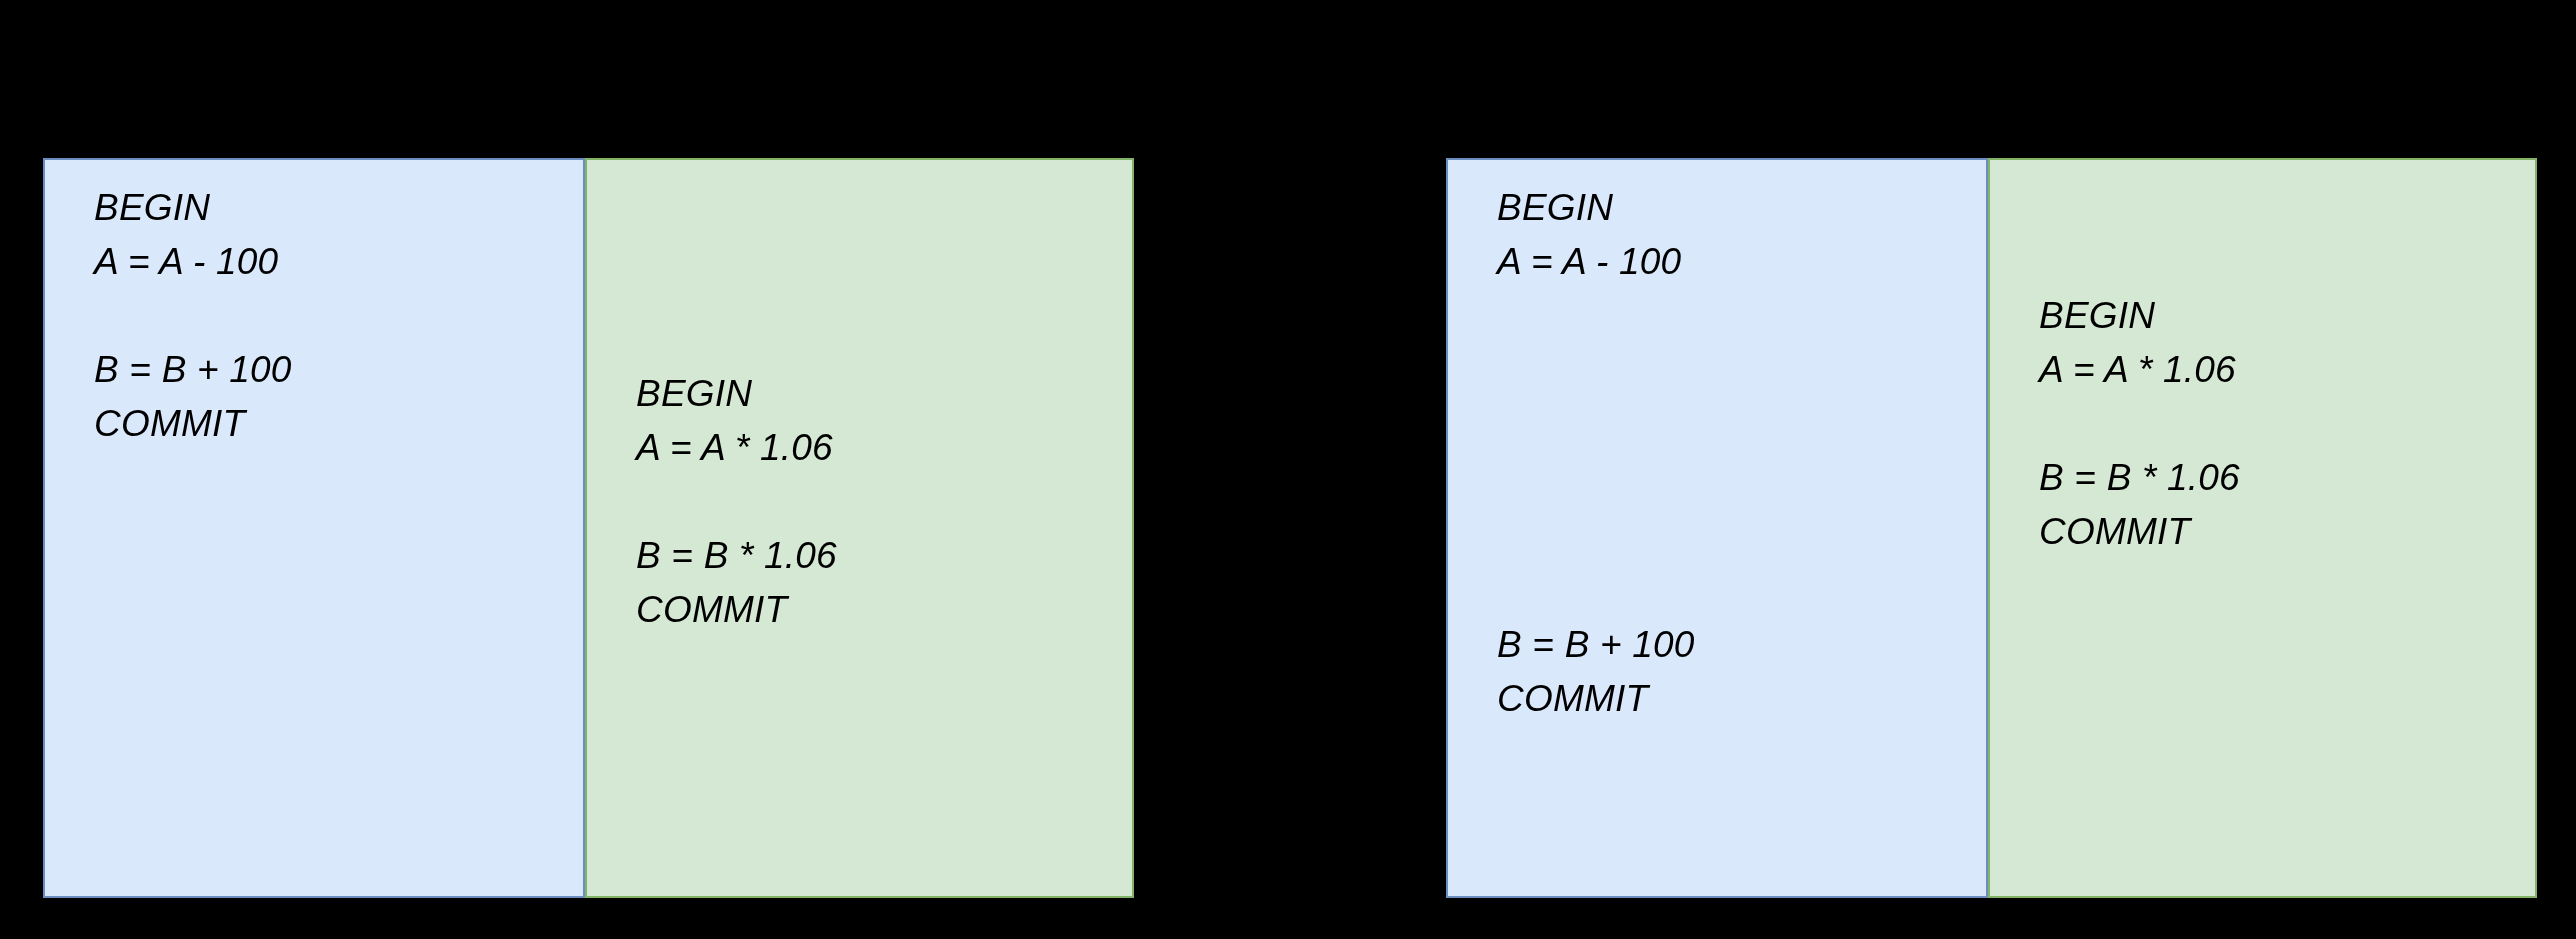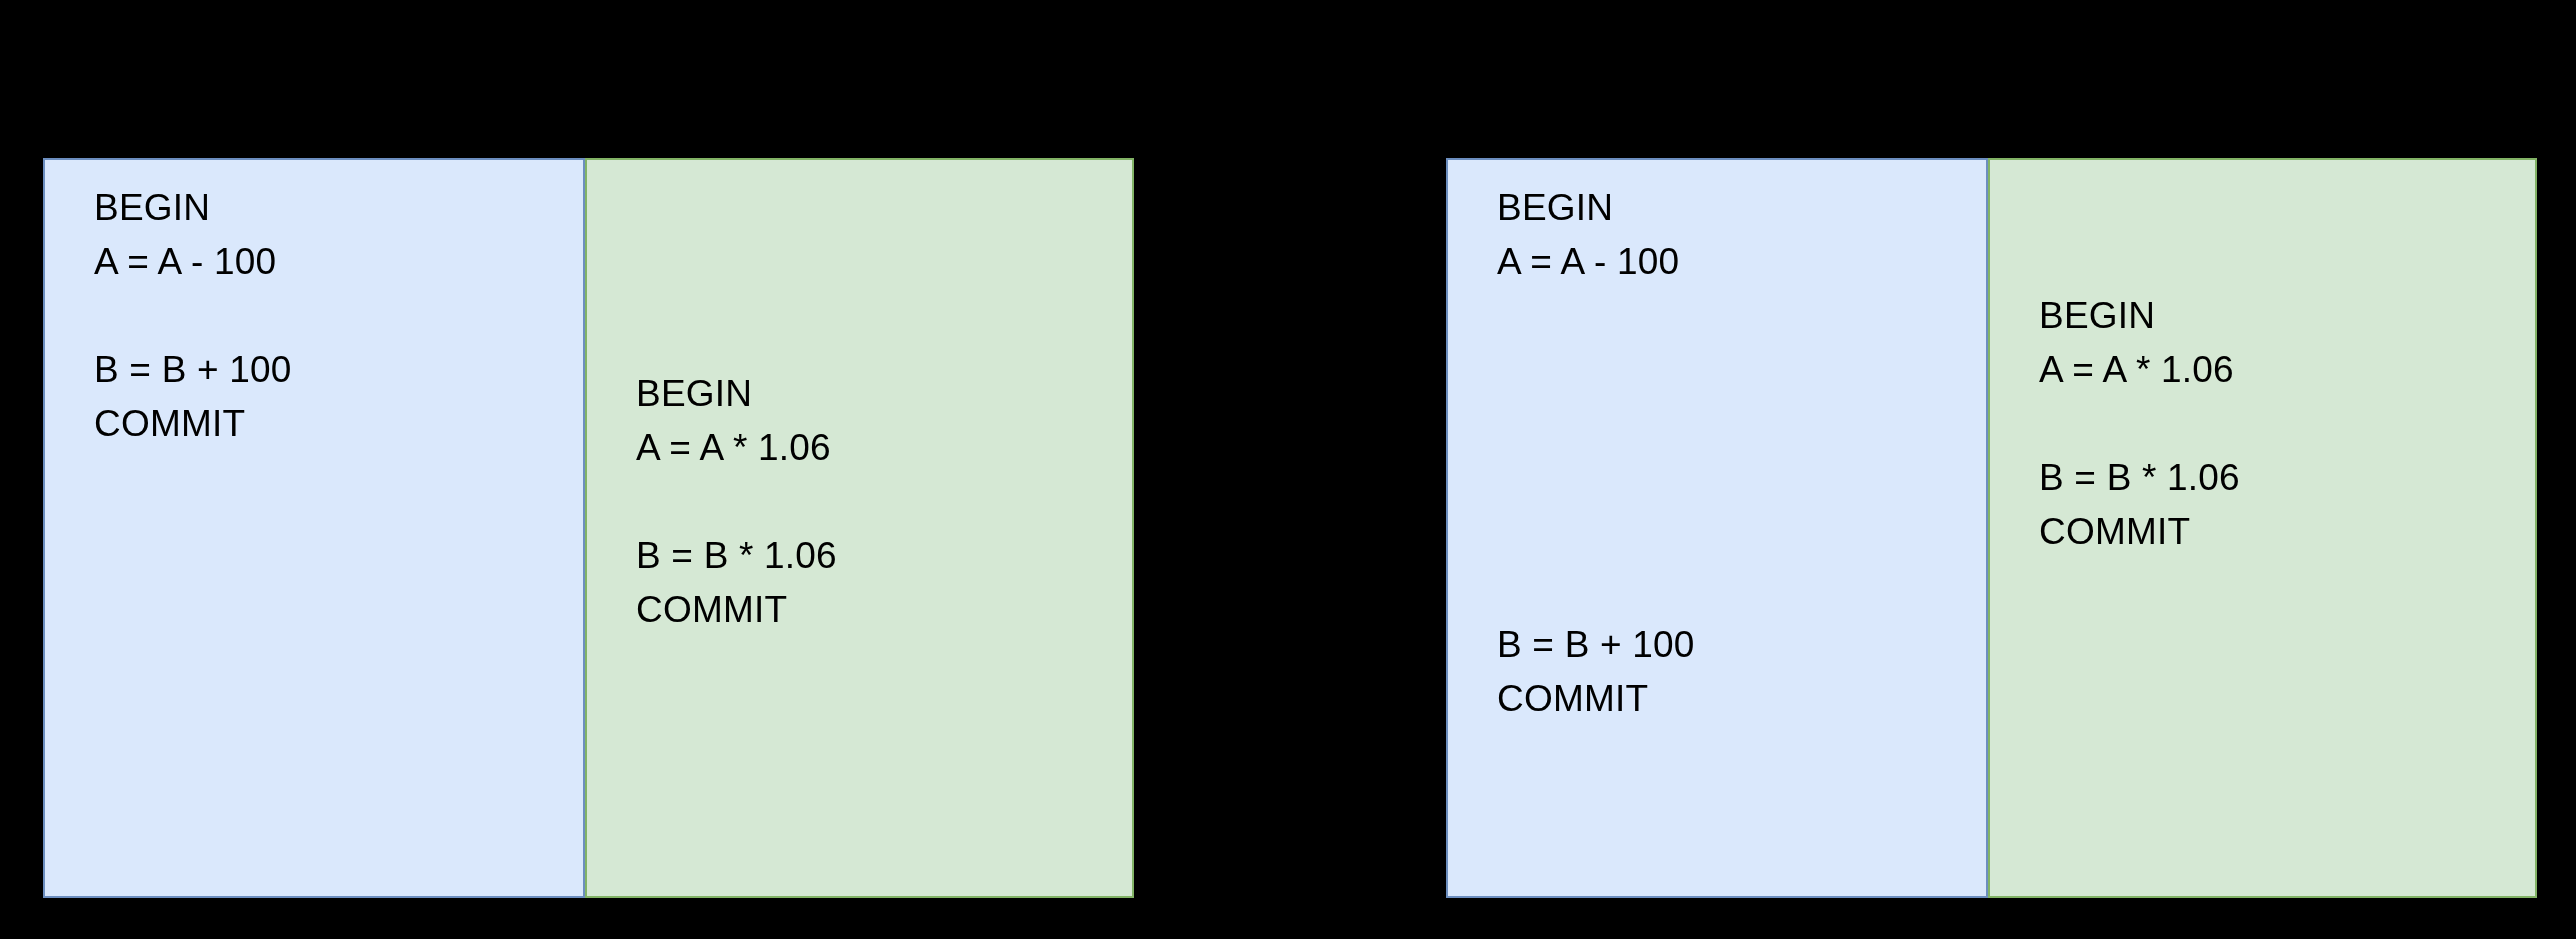--- a/index.html
+++ b/index.html
@@ -13,20 +13,21 @@
     width: 2576px;
     height: 939px;
     background: #000000;
     overflow: hidden;
     font-family: "Liberation Sans", "DejaVu Sans", sans-serif;
   }
   .schedule {
     position: absolute;
     top: 158px;
     height: 740px;
+    font-style: italic;
   }
   #schedule-1 { left: 43px; width: 1090px; }
   #schedule-2 { left: 1446px; width: 1090px; }
 
   .txn-box {
     position: absolute;
     top: 0;
     height: 100%;
     box-sizing: border-box;
     border-width: 2.9px;

